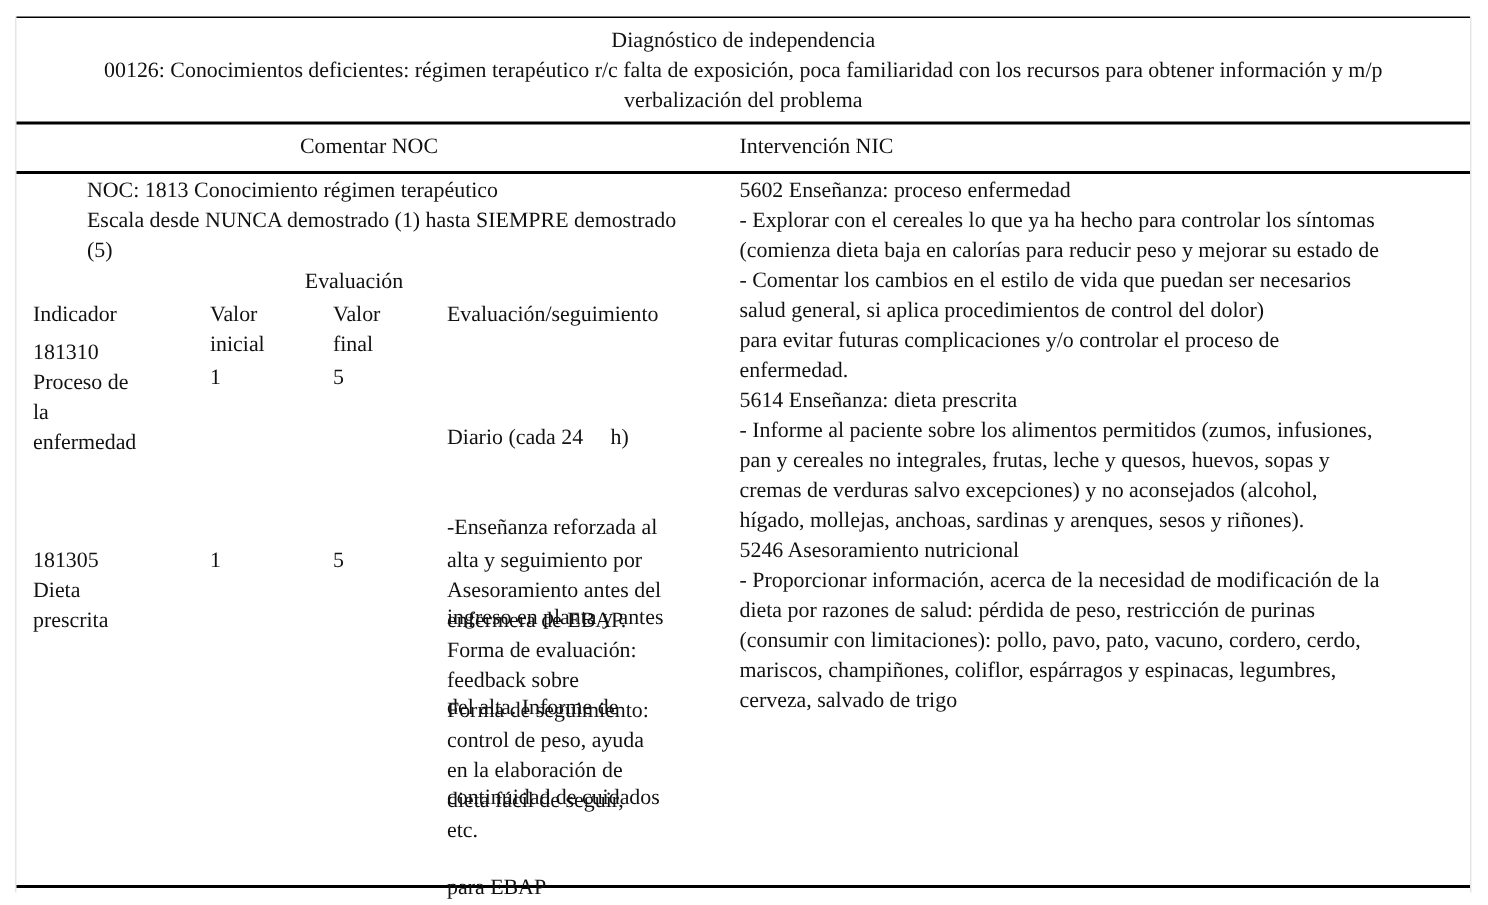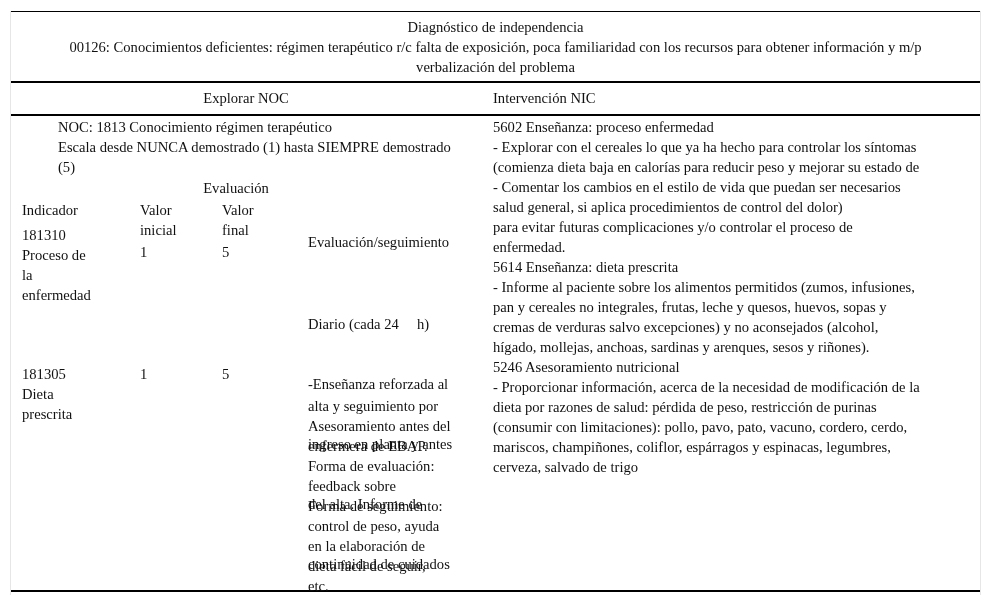--- a/index.html
+++ b/index.html
@@ -18,40 +18,40 @@
   .ch-left { left: 0; width: 470px; text-align: center; }
   .ch-right { left: 482px; }
   .lines20 { line-height: 20px; margin-left: 36px; }
   .noc-block { position: absolute; left: 11px; top: 106px; width: 440px; }
   .ev-head { position: absolute; left: 130px; width: 190px; top: 167px; text-align: center; line-height: 20px; }
   .hdr-row { position: absolute; top: 189px; line-height: 20px; font-family: Liberation Serif, serif; }
   .cell { position: absolute; line-height: 20px; }
   .c-ind { left: 11px; width: 110px; }
   .c-vi { left: 129px; width: 70px; }
   .c-vf { left: 211px; width: 70px; }
-  .c-ev { left: 297px; width: 170px; margin-top: 32px; }
+  .c-ev { left: 287px; width: 170px; }
   .nic { position: absolute; left: 482px; top: 106px; width: 470px; line-height: 20px; }
   .nic div { white-space: normal; }
 </style>
 </head>
 <body>
 
 <div class="tbl">
   <div class="line l-top"></div>
   <div class="line l-h1"></div>
   <div class="line l-h2"></div>
   <div class="line l-bot"></div>
 
   <div class="caption">
     <div>Diagnóstico de independencia</div>
     <div>00126: Conocimientos deficientes: régimen terapéutico r/c falta de exposición, poca familiaridad con los recursos para obtener información y m/p</div>
     <div>verbalización del problema</div>
   </div>
 
-  <div class="colhead ch-left">Explorar NOC</div>
+  <div class="colhead ch-left">Comentar NOC</div>
   <div class="colhead ch-right">Intervención NIC</div>
 
   <div class="noc-block lines20">
     <div>NOC: 1813 Conocimiento régimen terapéutico</div>
     <div>Escala desde NUNCA demostrado (1) hasta SIEMPRE demostrado</div>
     <div>(5)</div>
   </div>
 
   <div class="ev-head">Evaluación</div>
 

